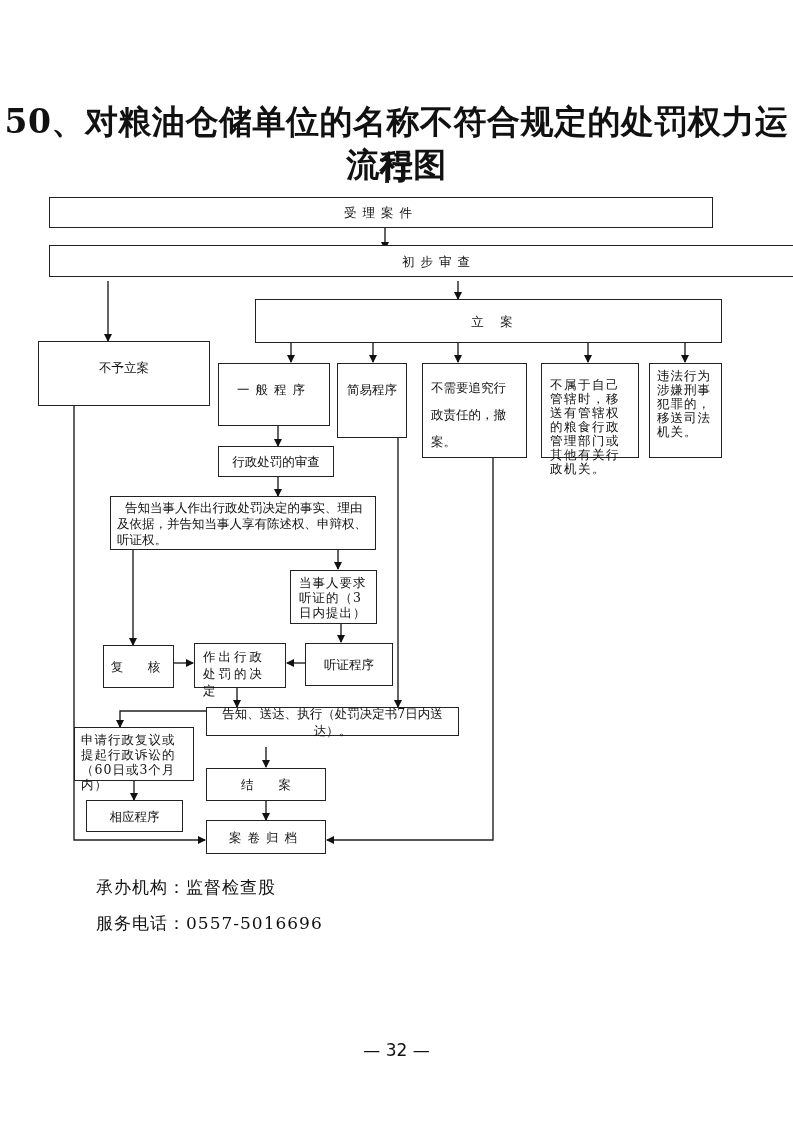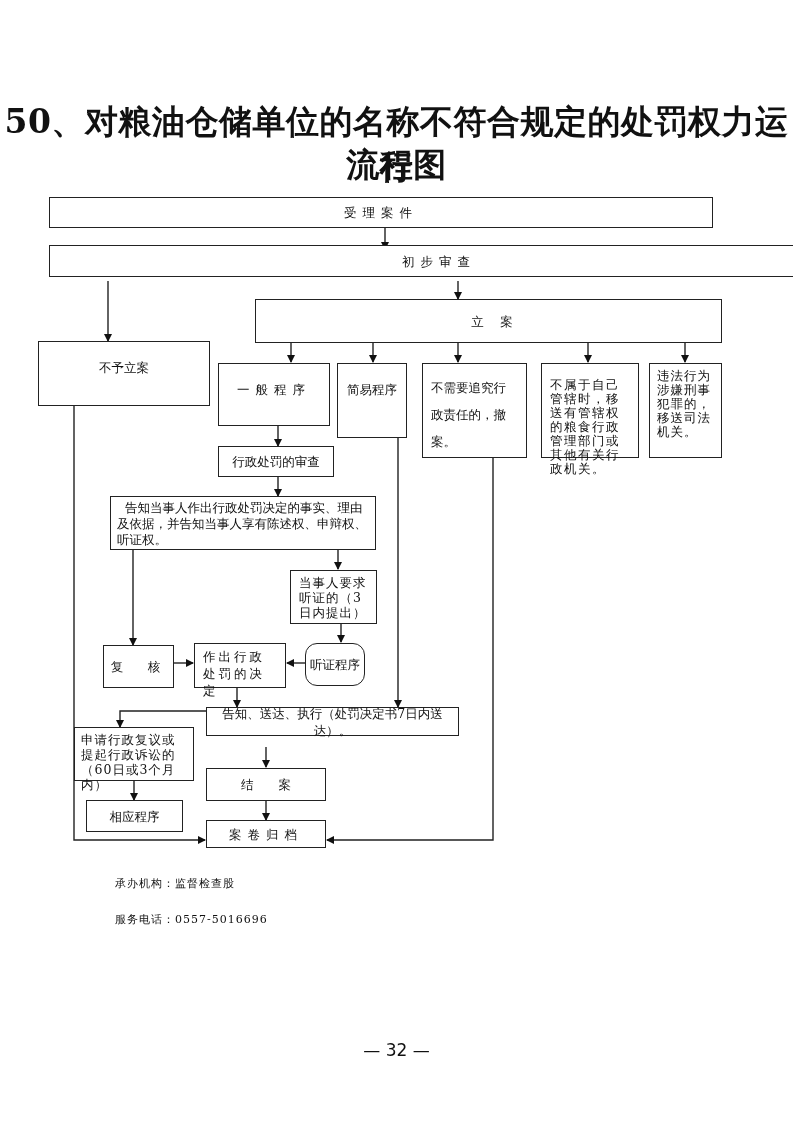--- a/index.html
+++ b/index.html
@@ -8,21 +8,21 @@
   .title { position:absolute; left:0; width:793px; text-align:center;
            font-weight:bold; font-size:33px; letter-spacing:0.5px; }
   .t1 { top:100px; }
   .t2 { top:143px; }
   .box { position:absolute; border:1.5px solid #222; box-sizing:border-box;
          background:#fff; font-size:12.5px; line-height:17px; }
   .c { display:flex; align-items:center; justify-content:center; text-align:center; }
   .wide { letter-spacing:6px; }
   .pad { padding:4px 6px; }
   svg.lines { position:absolute; left:0; top:0; width:793px; height:1122px; pointer-events:none; }
-  .footer { position:absolute; left:115px; font-size:11px; letter-spacing:1px; }
+  .footer { position:absolute; left:96px; font-size:17px; letter-spacing:1px; }
   .pageno { position:absolute; top:1040px; left:0; width:793px; text-align:center;
             font-family:"DejaVu Sans", sans-serif; font-size:17px; }
 </style>
 </head>
 <body>
 
 <div class="title t1">50、对粮油仓储单位的名称不符合规定的处罚权力运行</div>
 <div class="title t2">流程图</div>
 
 <svg class="lines" viewBox="0 0 793 1122">
@@ -87,28 +87,28 @@
 <div class="box pad" style="left:422px; top:363px; width:105px; height:95px; line-height:27px; padding:10px 8px;">不需要追究行政责任的，撤案。</div>
 <div class="box pad" style="left:541px; top:363px; width:98px; height:95px; line-height:14px; letter-spacing:1.5px; padding:14px 8px;">不属于自己管辖时，移送有管辖权的粮食行政管理部门或其他有关行政机关。</div>
 <div class="box pad" style="left:649px; top:363px; width:73px; height:95px; line-height:14px; letter-spacing:1px; padding:5px 7px;">违法行为涉嫌刑事犯罪的，移送司法机关。</div>
 
 <div class="box c" style="left:218px; top:446px; width:116px; height:31px;">行政处罚的审查</div>
 <div class="box pad" style="left:110px; top:496px; width:266px; height:54px; line-height:16px; text-indent:8px; padding:3px 6px;">告知当事人作出行政处罚决定的事实、理由及依据，并告知当事人享有陈述权、申辩权、听证权。</div>
 <div class="box pad" style="left:290px; top:570px; width:87px; height:54px; line-height:15px; letter-spacing:1px; padding:4px 8px;">当事人要求听证的（3日内提出）</div>
 
 <div class="box c wide" style="left:103px; top:645px; width:71px; height:43px;">复　核</div>
 <div class="box pad" style="left:194px; top:643px; width:92px; height:45px; line-height:17px; letter-spacing:3px; padding:4px 8px;">作出行政处罚的决定</div>
-<div class="box c" style="left:305px; top:643px; width:60px; height:43px;border-radius:12px;">听证程序</div>
+<div class="box c" style="left:305px; top:643px; width:88px; height:43px;">听证程序</div>
 
 <div class="box c" style="left:206px; top:707px; width:253px; height:29px;">告知、送达、执行（处罚决定书7日内送达）。</div>
 <div class="box pad" style="left:74px; top:727px; width:120px; height:54px; line-height:15px; letter-spacing:1px; padding:4px 6px;">申请行政复议或提起行政诉讼的（60日或3个月内）</div>
 
 <div class="box c" style="left:206px; top:768px; width:120px; height:33px; white-space:pre;">结　　案</div>
 <div class="box c" style="left:86px; top:800px; width:97px; height:32px;">相应程序</div>
-<div class="box c wide" style="left:206px; top:820px; width:120px; height:28px;">案卷归档</div>
+<div class="box c wide" style="left:206px; top:820px; width:120px; height:34px;">案卷归档</div>
 
 <div class="footer" style="top:876px;">
   <span>承办机构：</span><span>监督检查股</span>
 </div>
 <div class="footer" style="top:912px;">
   <span>服务电话：</span><span>0557-5016696</span>
 </div>
 
 <div class="pageno">— 32 —</div>
 

